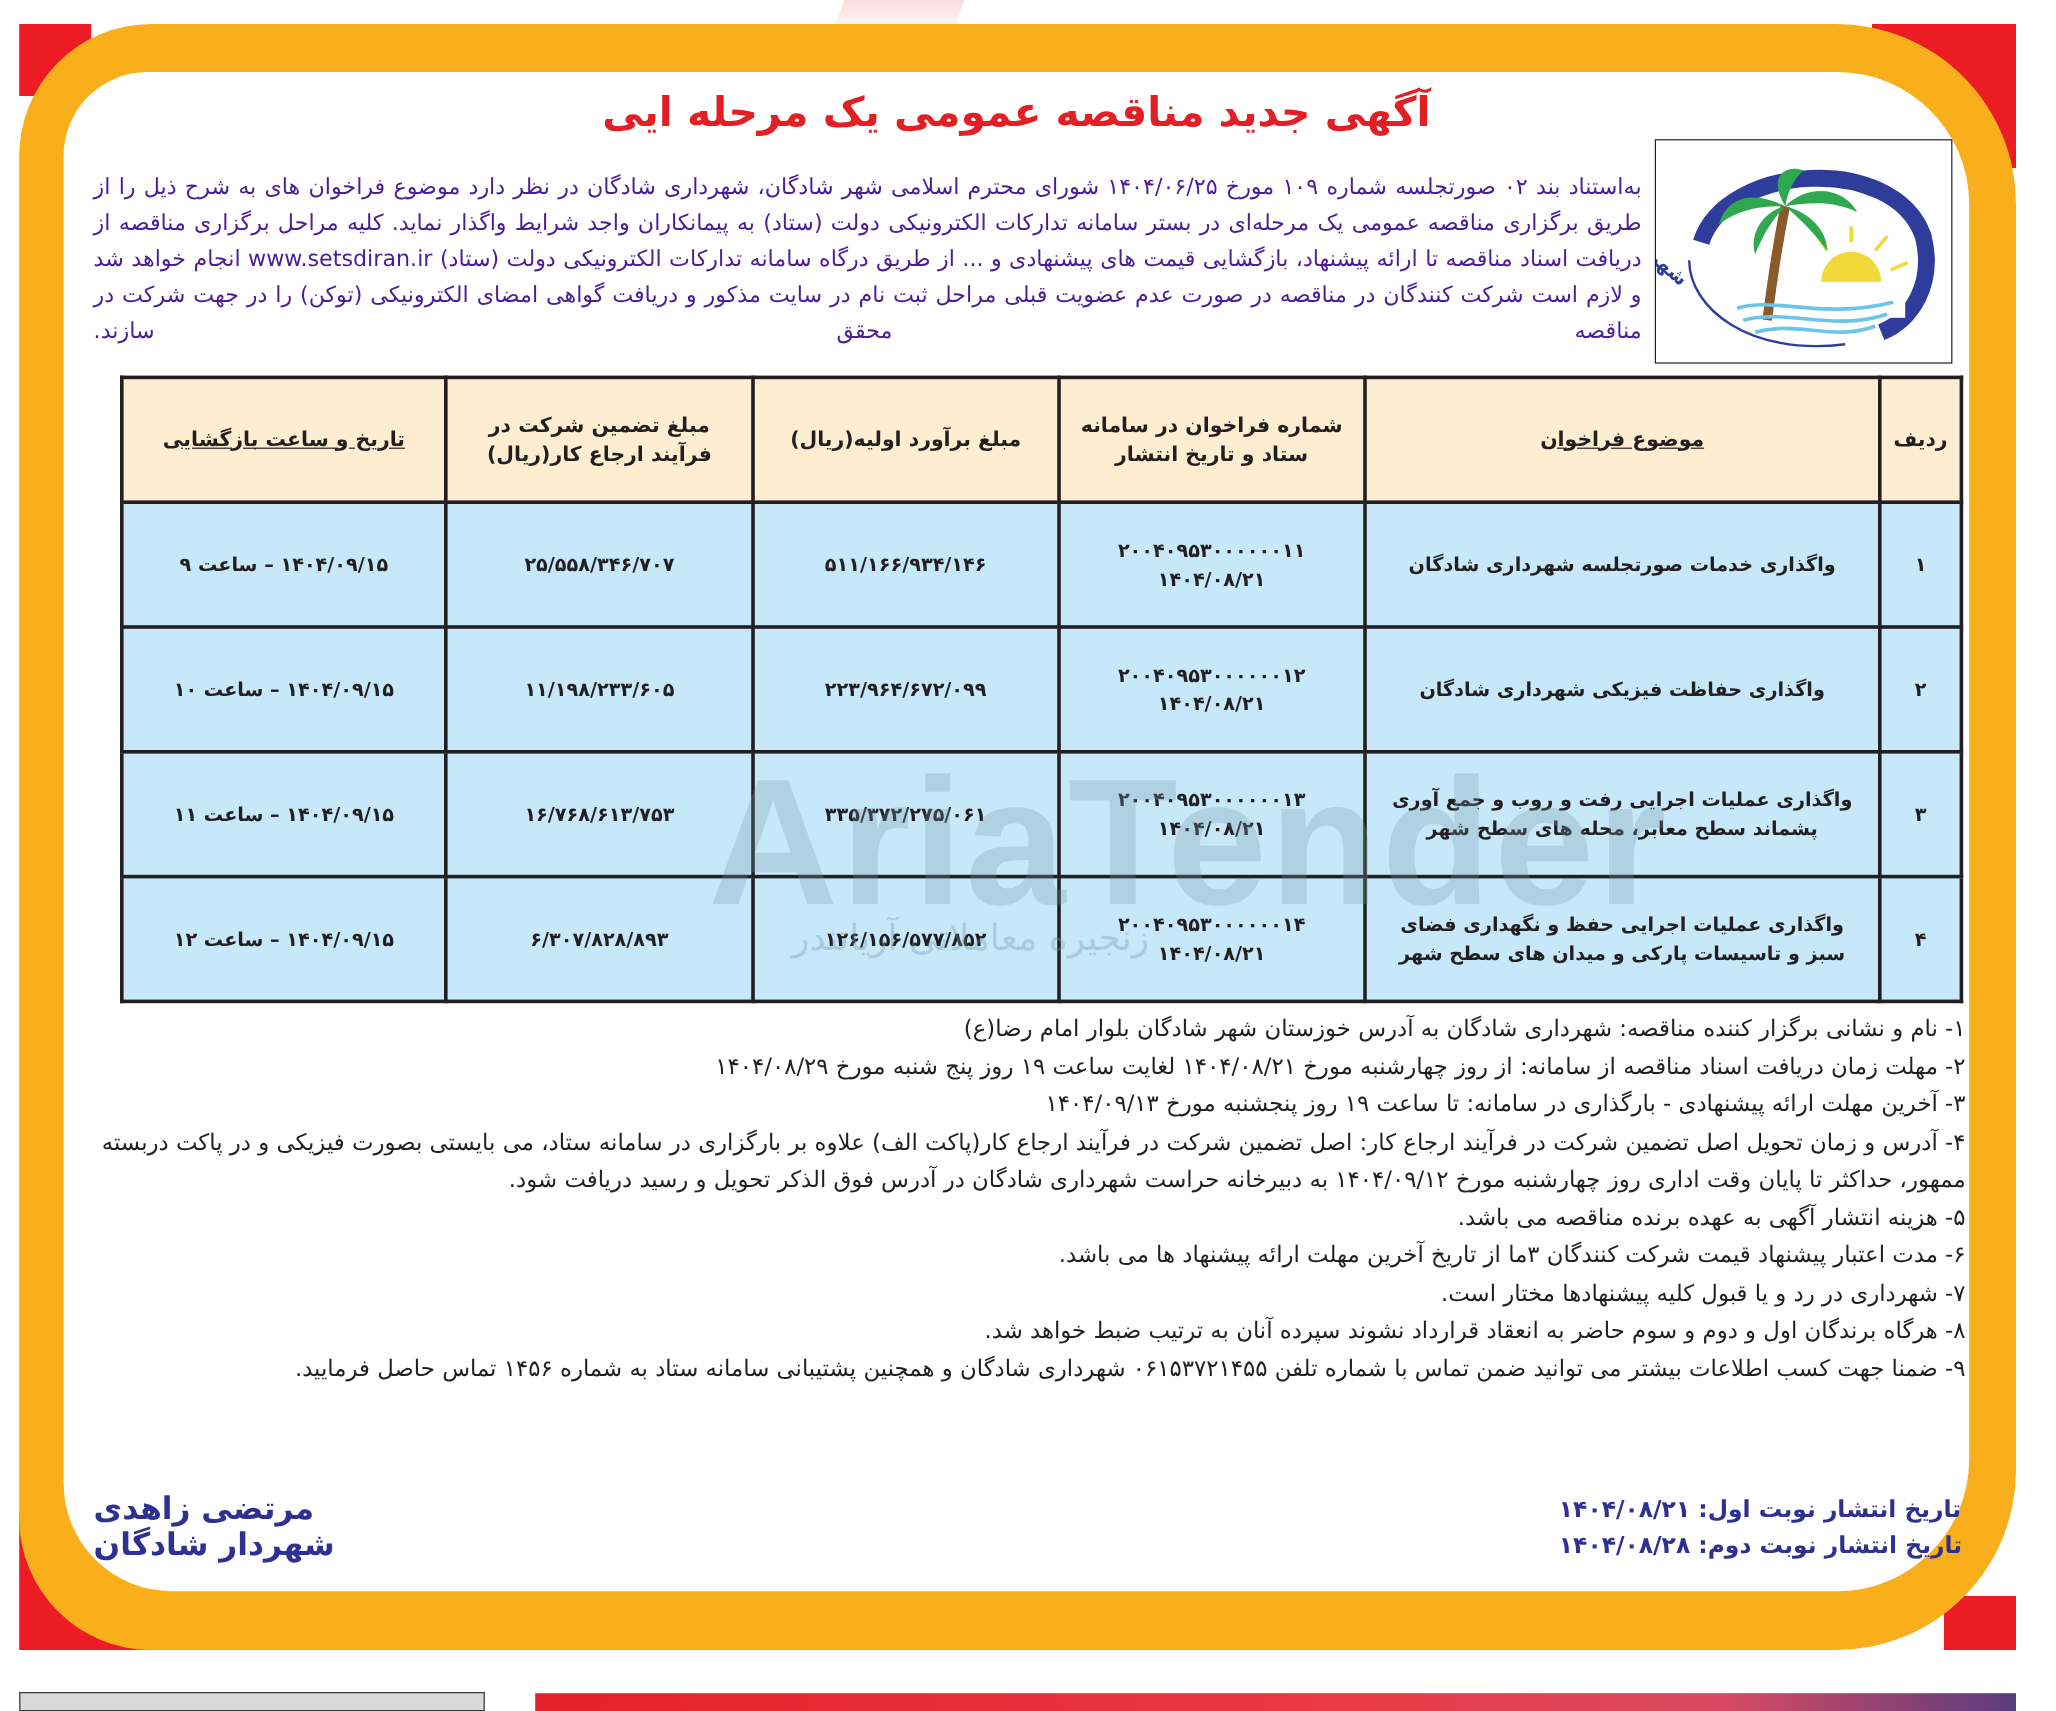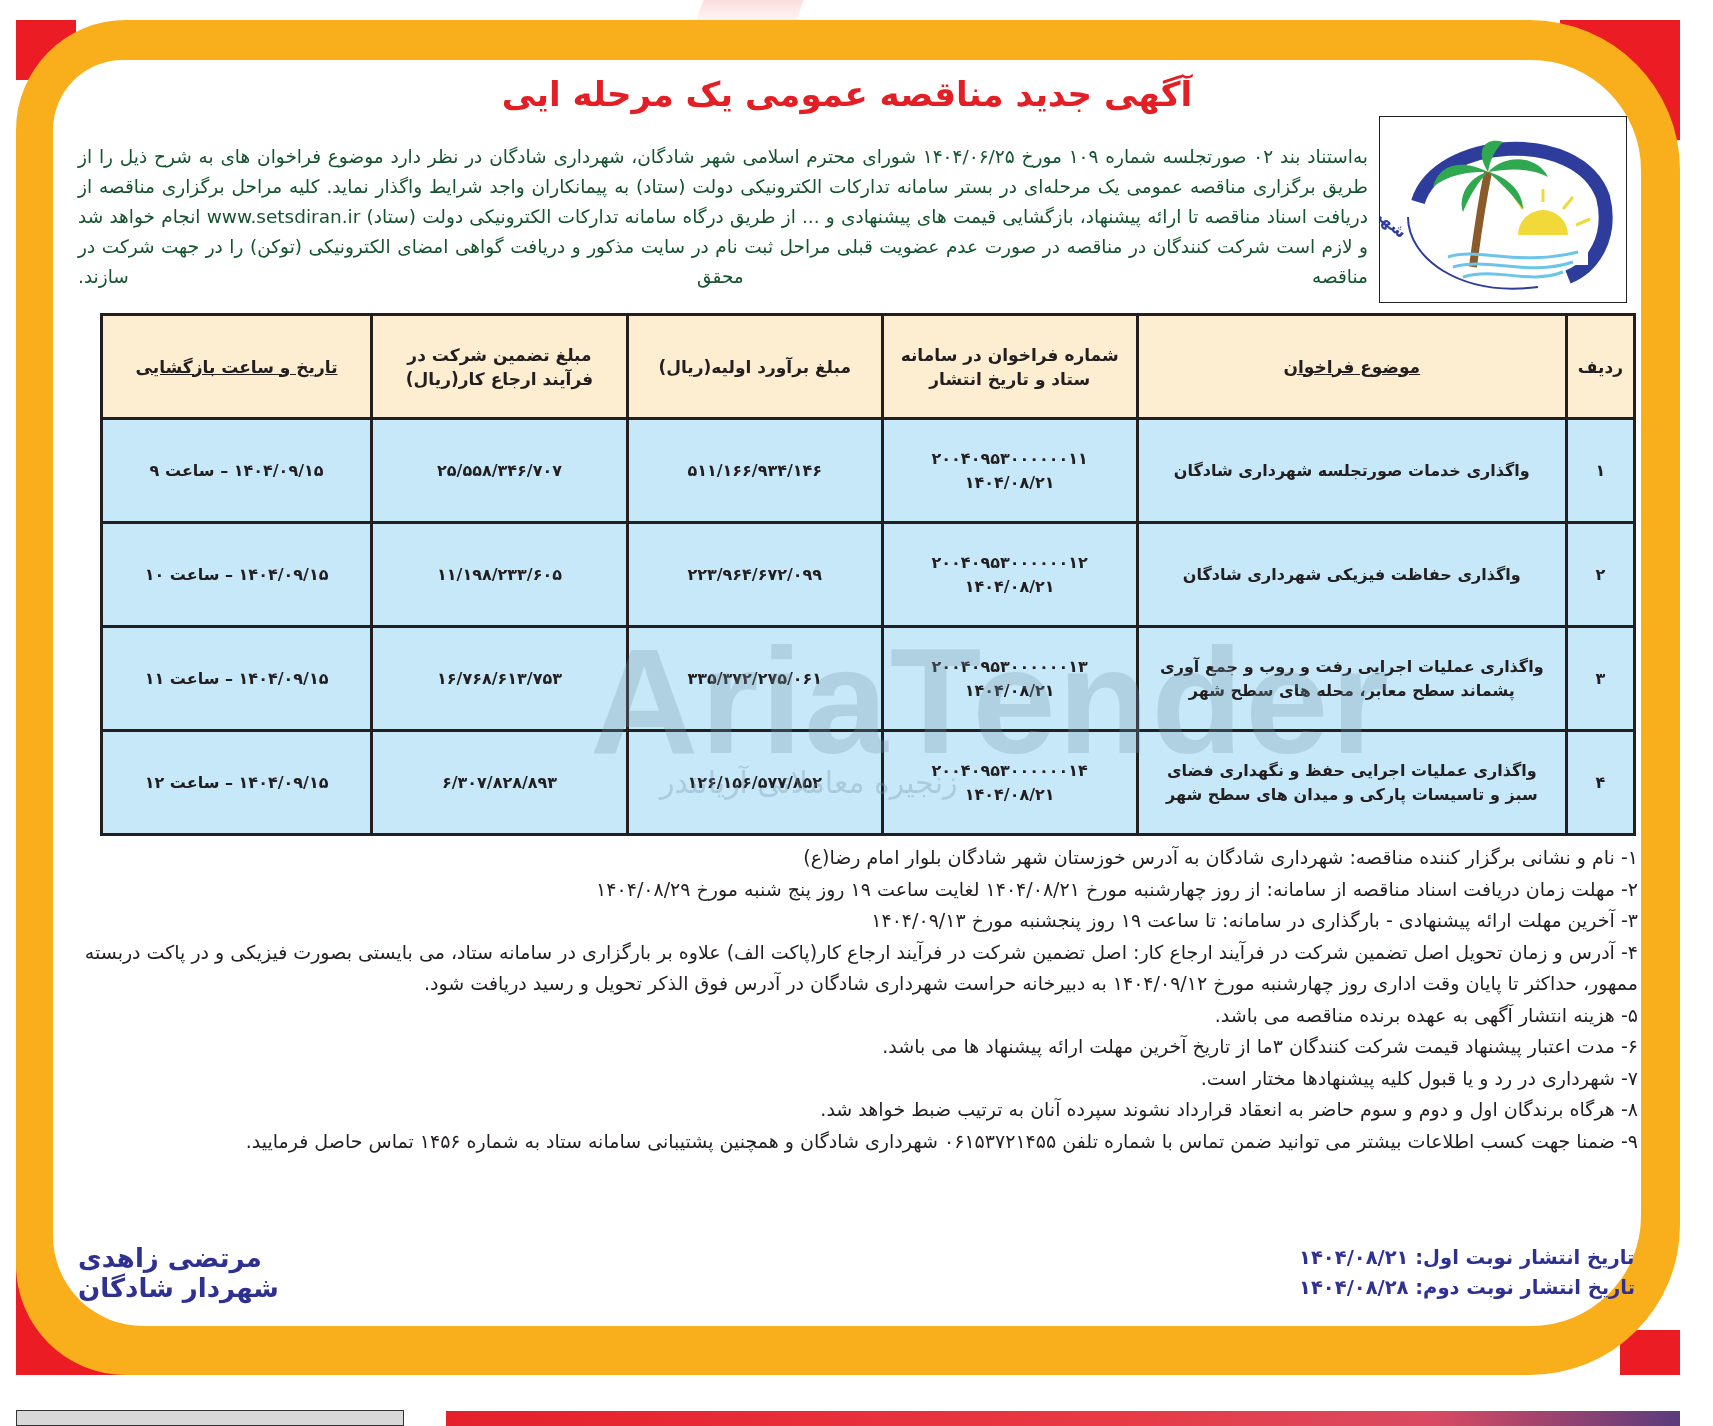--- a/index.html
+++ b/index.html
@@ -27,21 +27,21 @@
     font-family: "DejaVu Sans", sans-serif;
   }
 
   .logo-box {
     position: absolute; left: 1379px; top: 116px; width: 248px; height: 187px;
     border: 1.5px solid #222; background: #fff; overflow: hidden;
   }
 
   .intro {
     position: absolute; left: 78px; top: 142px; width: 1290px;
-    font-size: 18.5px; line-height: 30px; color: #14532d; text-align: justify;
+    font-size: 18.5px; line-height: 30px; color: #4c1d95; text-align: justify;
     text-align-last: justify;
   }
 
   table.tenders {
     position: absolute; left: 100px; top: 313px; width: 1536px;
     border-collapse: collapse; direction: rtl;
     font-family: "DejaVu Sans", sans-serif;
   }
   table.tenders th, table.tenders td {
     border: 3px solid #231f20; text-align: center; vertical-align: middle;

